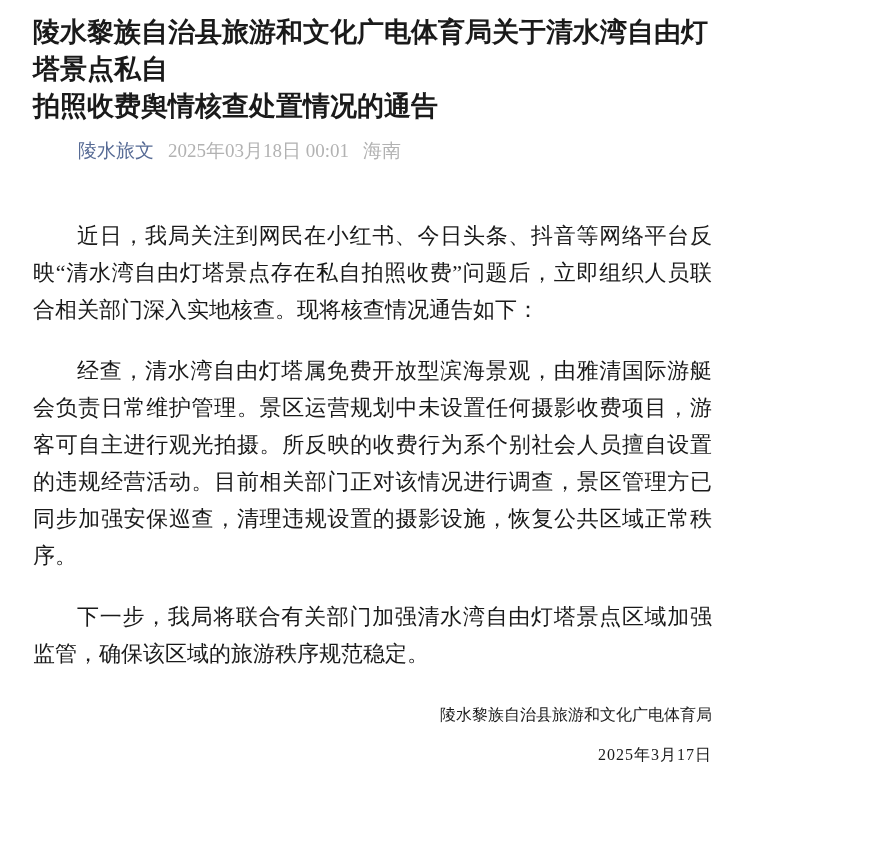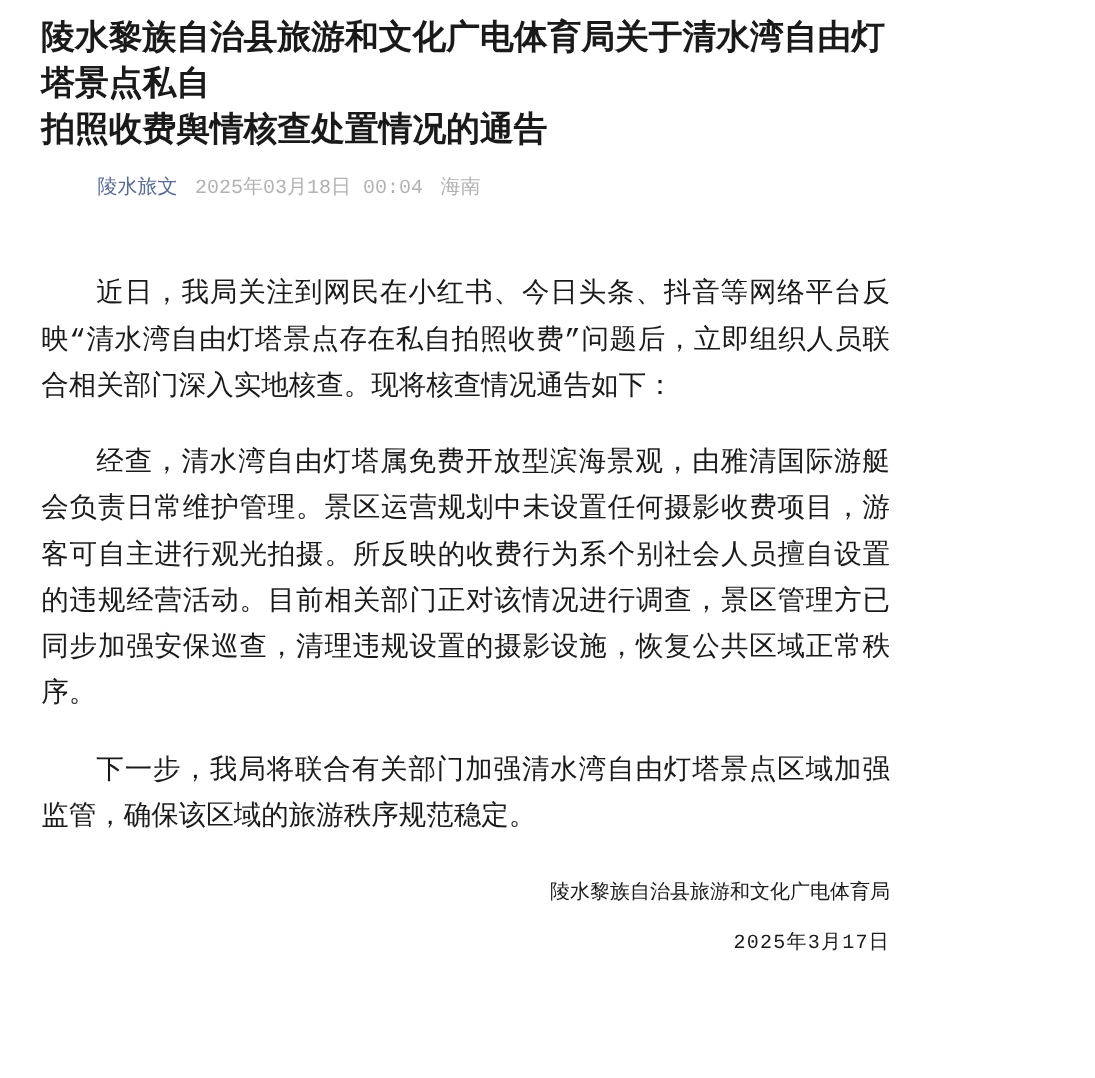--- a/index.html
+++ b/index.html
@@ -8,33 +8,33 @@
     background: #ffffff;
   }
   .page {
     position: relative;
     width: 746px;
     height: 862px;
     box-sizing: border-box;
     padding: 14px 34px 0 33px;
     background: #ffffff;
     overflow: hidden;
-    font-family: Liberation Mono, monospace;
+    font-family: Liberation Serif, serif;
     border-radius: 32px;
   }
   .title {
     margin: 0;
     font-size: 27px;
     line-height: 37px;
     font-weight: 700;
     color: #1a1a1a;
   }
   .meta {
     margin-top: 14px;
-    font-size: 16px;
+    font-size: 19px;
     line-height: 23px;
     display: flex;
     align-items: center;
     gap: 14px;
     white-space: nowrap;
     padding-left: 45px;
   }
   .meta .author {
     color: #576b95;
     cursor: pointer;
@@ -76,21 +76,21 @@
 
 <div class="page">
 
   <h1 class="title">
     <span>陵水黎族自治县旅游和文化广电体育局关于清水湾自由灯塔景点私自</span><br>
     <span>拍照收费舆情核查处置情况的通告</span>
   </h1>
 
   <div class="meta">
     <span class="author">陵水旅文</span>
-    <span class="dim">2025年03月18日 00:04</span>
+    <span class="dim">2025年03月18日 00:01</span>
     <span class="dim">海南</span>
   </div>
 
   <div class="body-text">
     <p class="first">近日，我局关注到网民在小红书、今日头条、抖音等网络平台反映“清水湾自由灯塔景点存在私自拍照收费”问题后，立即组织人员联合相关部门深入实地核查。现将核查情况通告如下：</p>
     <p>经查，清水湾自由灯塔属免费开放型滨海景观，由雅清国际游艇会负责日常维护管理。景区运营规划中未设置任何摄影收费项目，游客可自主进行观光拍摄。所反映的收费行为系个别社会人员擅自设置的违规经营活动。目前相关部门正对该情况进行调查，景区管理方已同步加强安保巡查，清理违规设置的摄影设施，恢复公共区域正常秩序。</p>
     <p>下一步，我局将联合有关部门加强清水湾自由灯塔景点区域加强监管，确保该区域的旅游秩序规范稳定。</p>
   </div>
 
   <div class="signature">

